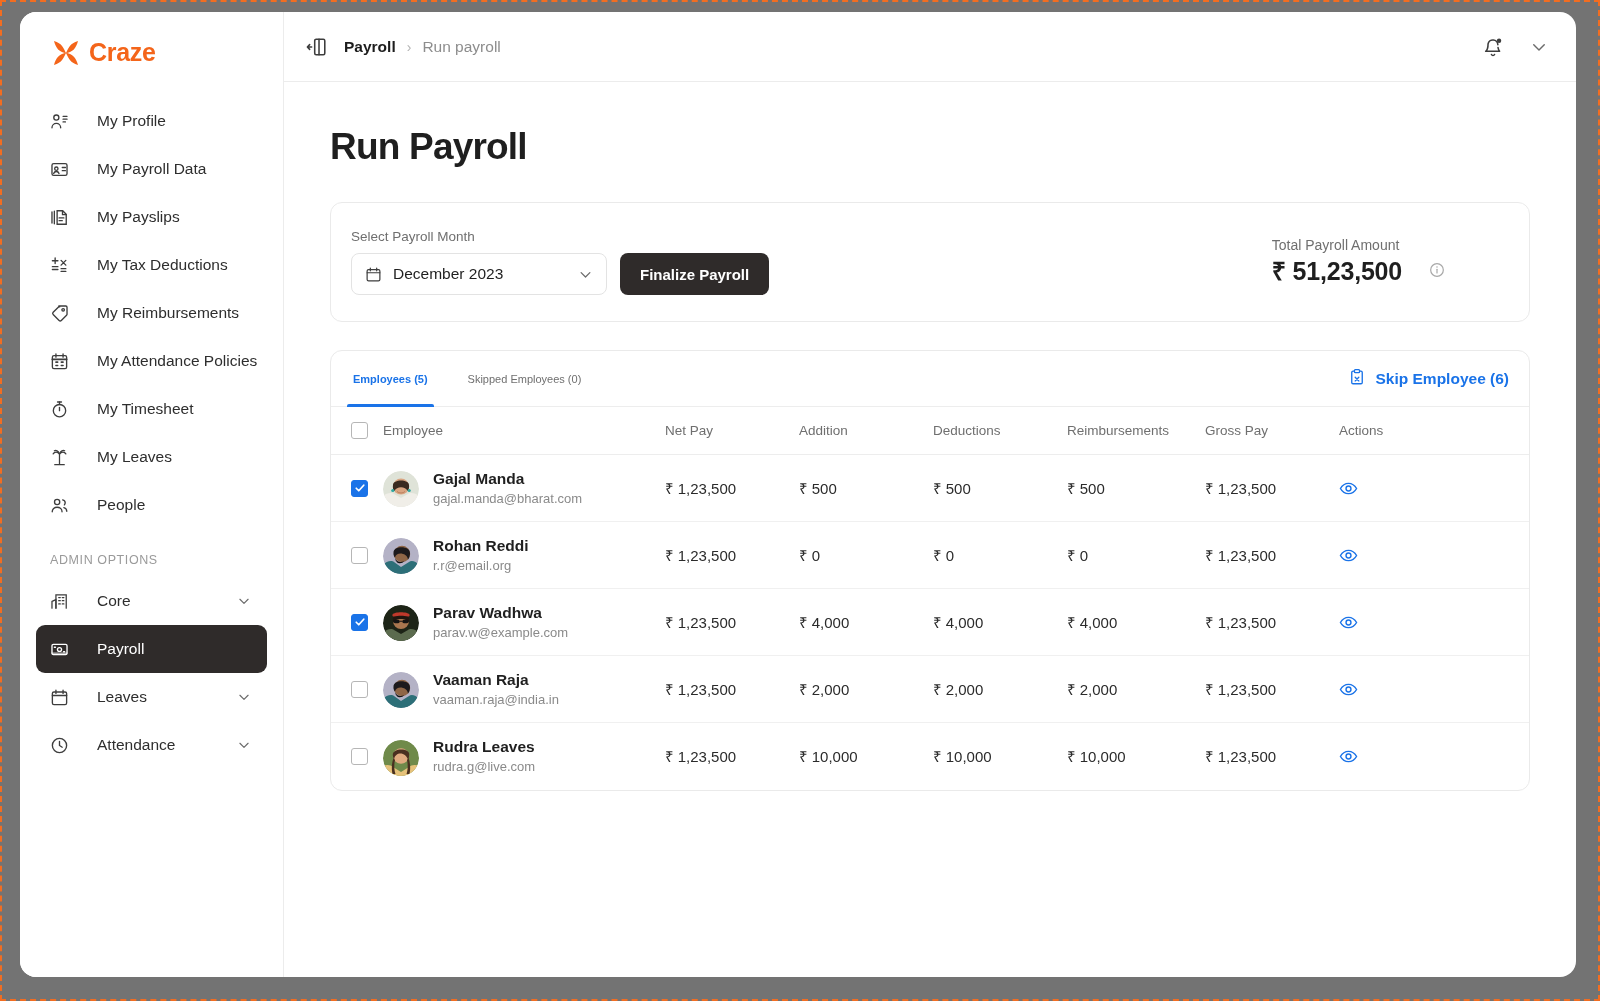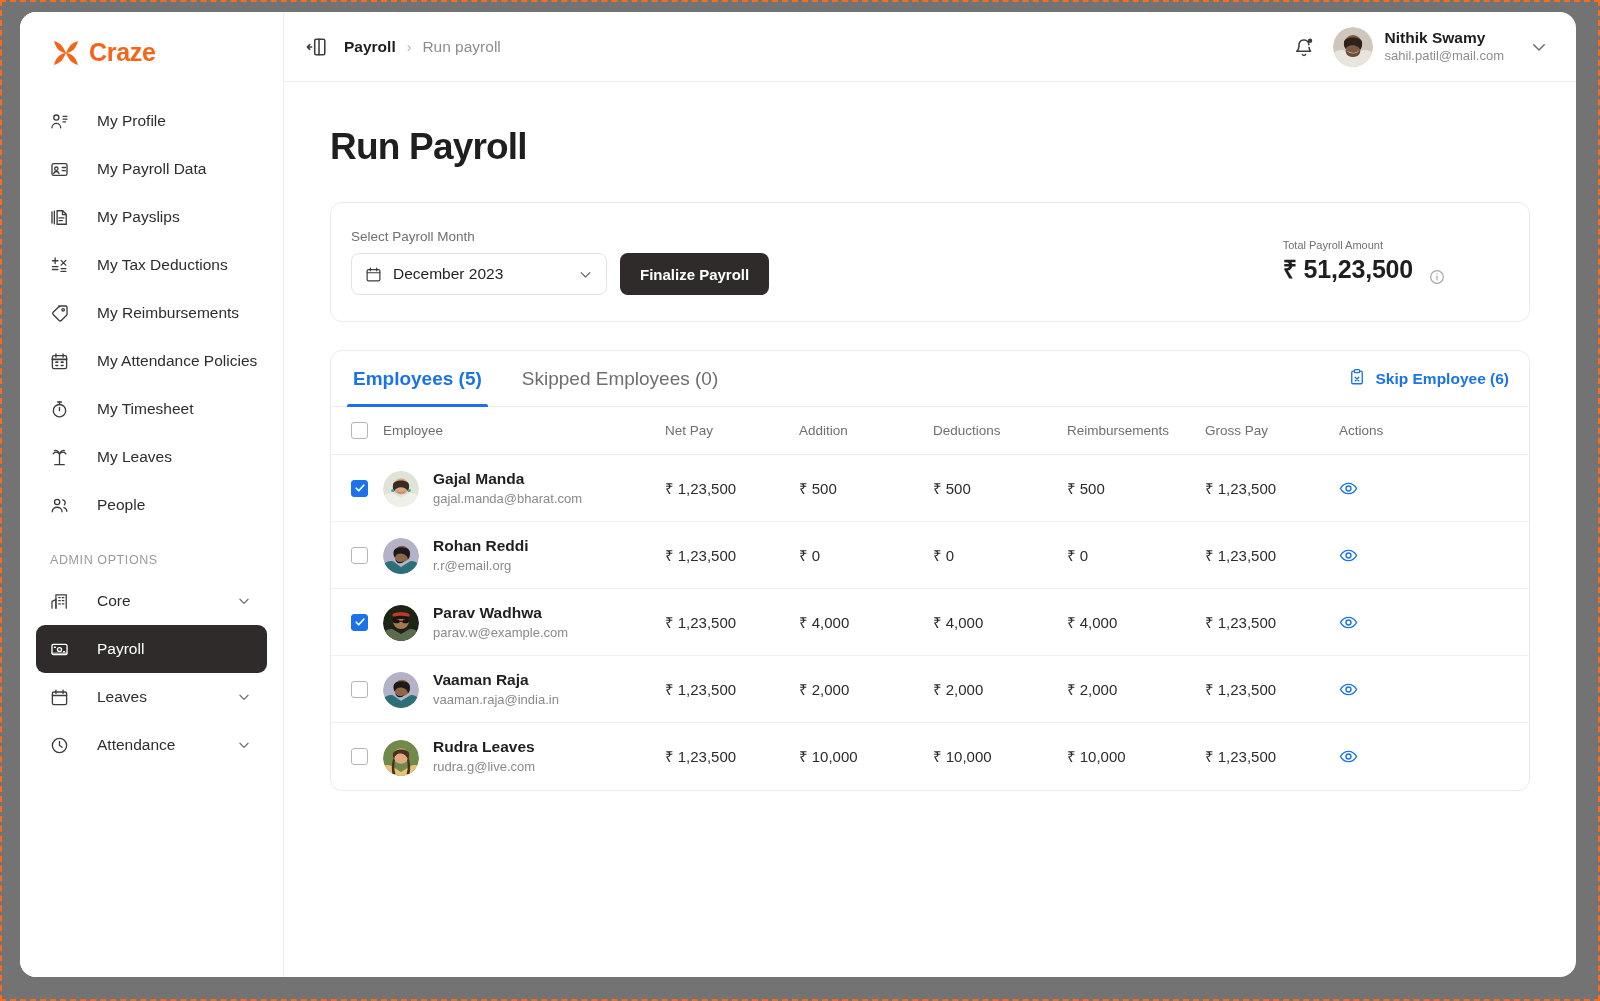--- a/index.html
+++ b/index.html
@@ -124,33 +124,33 @@
   .select-caret { margin-left: auto; width: 15px; height: 15px; }
   .btn-dark {
     height: 42px; padding: 0 20px;
     background: #2f2b2a; color: #fff;
     border: none; border-radius: 8px;
     font-size: 15px; font-weight: bold; cursor: pointer;
     font-family: "Liberation Sans", sans-serif;
     white-space: nowrap;
   }
   .total-block { margin-left: auto; text-align: left; padding-right: 56px; }
-  .total-label { font-size: 11px; color: #6f6f6f; }
-  .total-row { display: flex; align-items: flex-end; gap: 16px; }
+  .total-label { font-size: 14px; color: #6f6f6f; }
+  .total-row { display: flex; align-items: center; gap: 27px; }
   .total-amt { font-size: 25px; font-weight: bold; color: #1f1f1f; letter-spacing: -0.2px; }
   .info-ico { width: 16px; height: 16px; cursor: pointer; }
   
   #table-card { margin-top: 28px; }
   .tabs-bar {
     display: flex; align-items: center;
     padding: 0 20px; border-bottom: 1px solid #ededed;
     height: 56px;
   }
   .tab {
-    font-size: 19px; color: #6f6f6f; cursor: pointer;
+    font-size: 11px; color: #6f6f6f; cursor: pointer;
     height: 56px; display: flex; align-items: center;
     padding: 0 2px; margin-right: 36px; position: relative;
   }
   .tab.active { color: #1a73e8; font-weight: bold; }
   .tab.active::after {
     content: ""; position: absolute; left: -4px; right: -4px; bottom: 0;
     height: 3px; background: #1a73e8; border-radius: 2px 2px 0 0;
   }
   .skip-link {
     margin-left: auto; display: flex; align-items: center; gap: 9px;
@@ -387,42 +387,20 @@
         <span class="crumb-dim">Run payroll</span>
       </div>
       <div class="topbar-right">
         <span class="bell">
           <svg viewBox="0 0 24 24" fill="none" stroke="#3d3d3d" stroke-width="1.7" stroke-linecap="round" stroke-linejoin="round">
                 <path d="M17.3 9.6a5.4 5.4 0 0 0-10.7-.9c0 6.2-2.6 8-2.6 8h15.2s-1.2-1.2-1.7-4"></path>
                 <path d="M10.3 20.2a1.9 1.9 0 0 0 3.4 0"></path>
                 <circle cx="18.6" cy="5.2" r="2.4" fill="#3d3d3d" stroke="none"></circle>
               </svg>
         </span>
-        <div class="user-chip">
-          <span class="avatar">
-            <svg viewBox="0 0 40 40">
-                  <defs>
-                    <clipPath id="cA">
-                      <circle cx="20" cy="20" r="20"></circle>
-                    </clipPath>
-                  </defs>
-                  <g clip-path="url(#cA)">
-                    <rect width="40" height="40" fill="#cfc7bd"></rect>
-                    <path d="M0 26c4-3 10-4 12-2l8 4 8-4c3-2 9-1 12 2v14H0z" fill="#e8e4de"></path>
-                    <circle cx="20" cy="17" r="9" fill="#7d5a44"></circle>
-                    <path d="M11 15c1-6 17-6 18 0 .6 4-1 7-2 8-1-6-13-6-14-1-1-1-2.6-3.5-2-7z" fill="#2e2119"></path>
-                    <path d="M13 22c2 6 12 6 14 0 1 4-1 8-7 8s-8-4-7-8z" fill="#6b4a36"></path>
-                  </g>
-                </svg>
-          </span>
-          <span>
-            <span class="user-name" style="display:block">Nithik Swamy</span>
-            <span class="user-mail" style="display:block">sahil.patil@mail.com</span>
-          </span>
-        </div>
         <span class="chev-lg">
           <svg viewBox="0 0 24 24" fill="none" stroke="#6b6b6b" stroke-width="1.9" stroke-linecap="round" stroke-linejoin="round">
                 <path d="M5 9l7 7 7-7"></path>
               </svg>
         </span>
       </div>
     </header>
 
     <section id="content">
       <h1 class="page-title">Run Payroll</h1>

